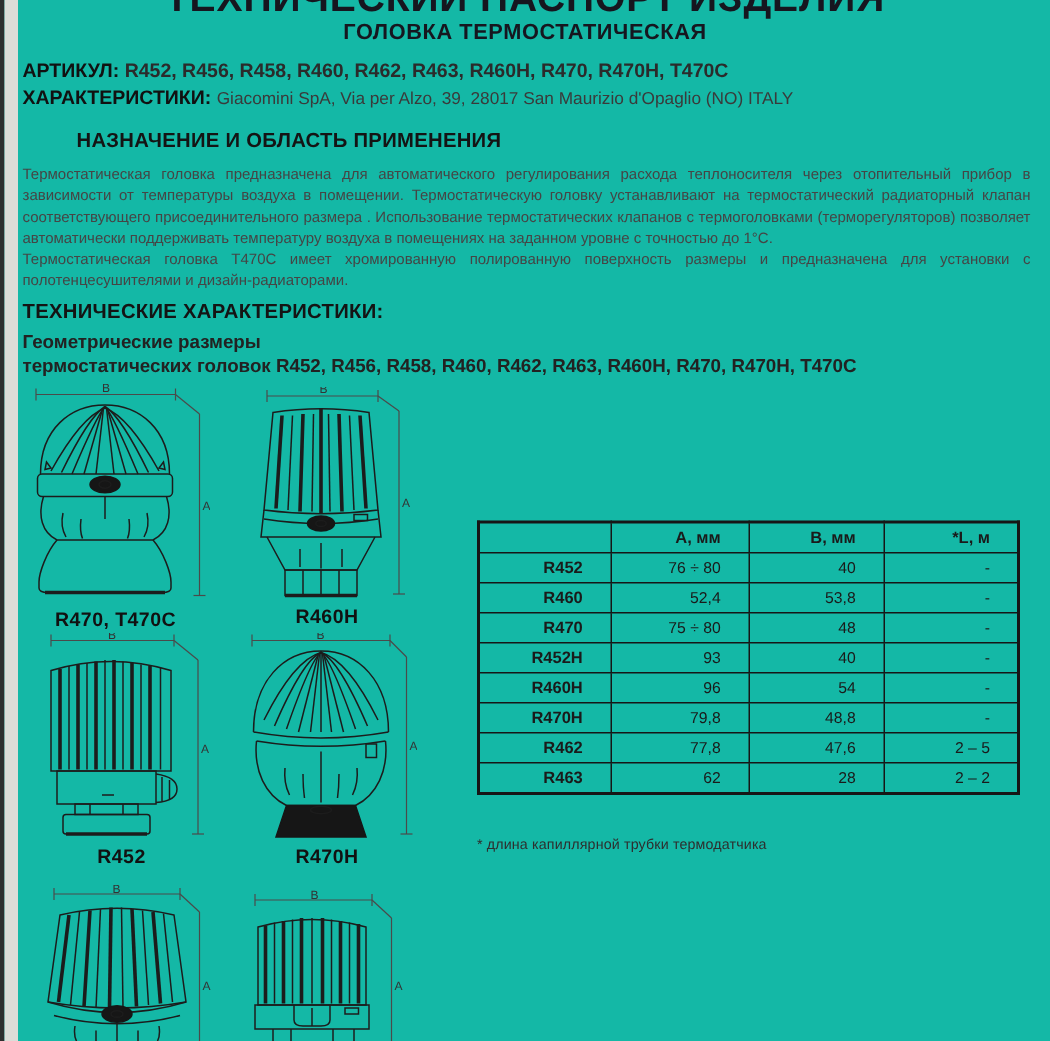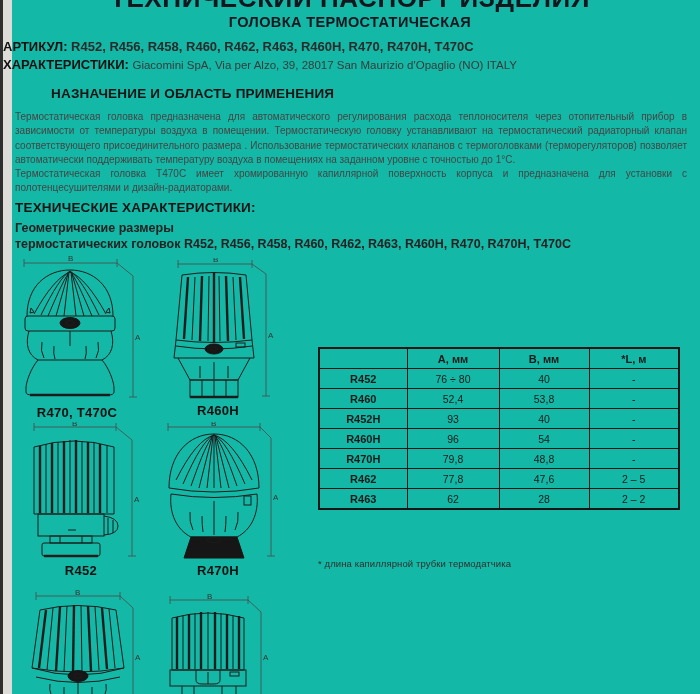--- a/index.html
+++ b/index.html
@@ -18,21 +18,21 @@
   .doc-title{
     position:absolute;top:-17px;left:0;width:700px;
     text-align:center;font-size:26px;font-weight:bold;letter-spacing:.6px;
     color:#16161f;white-space:nowrap;
   }
   .doc-subtitle{
     position:absolute;top:14px;left:0;width:700px;
     text-align:center;font-size:14.5px;font-weight:bold;letter-spacing:.4px;
     color:#16161f;
   }
-  .kv{position:absolute;left:3px;font-size:13px;white-space:nowrap;}
+  .kv{position:absolute;left:15px;font-size:13px;white-space:nowrap;}
   .kv .k{font-weight:bold;color:#111;}
   .kv .v{font-weight:bold;color:#2b2b2b;}
   .kv.article{top:39px;}
   .kv.manufacturer{top:57px;}
   .kv.manufacturer .v{font-weight:normal;font-size:11.5px;color:#3a3a3a;text-align:center;}
 
   .sec-heading{
     position:absolute;left:15px;font-size:13.5px;font-weight:bold;color:#141414;
     letter-spacing:.2px;
   }
@@ -67,21 +67,21 @@
   svg .dimtext{font-family:"Liberation Sans",sans-serif;font-size:8px;fill:#333;}
   svg .dark{fill:#161616;stroke:#161616;}
 
   table.spec{
     position:absolute;left:318px;top:347px;
     border-collapse:collapse;table-layout:fixed;
     font-size:10.5px;color:#1a1a1a;
   }
   table.spec th,table.spec td{
     border:1px solid #161616;height:19px;
-    text-align:center;vertical-align:middle;padding:0 18px;
+    text-align:right;vertical-align:middle;padding:0 18px;
   }
   table.spec{border:2px solid #161616;}
   table.spec th{font-weight:bold;font-size:11px;}
   table.spec td.model{font-weight:bold;font-size:11px;}
   table.spec col.c-model{width:88px;}
   table.spec col.c-a{width:92px;}
   table.spec col.c-b{width:90px;}
   table.spec col.c-l{width:90px;}
 
   .footnote{
@@ -104,21 +104,21 @@
     <span class="v">R452, R456, R458, R460, R462, R463, R460H, R470, R470H, T470C</span>
   </div>
   <div class="kv manufacturer">
     <span class="k">ХАРАКТЕРИСТИКИ:</span>
     <span class="v">Giacomini SpA, Via per Alzo, 39, 28017 San Maurizio d'Opaglio (NO) ITALY</span>
   </div>
 
   <div class="sec-heading purpose-heading">НАЗНАЧЕНИЕ И ОБЛАСТЬ ПРИМЕНЕНИЯ</div>
   <div class="purpose-text">
     <p>Термостатическая головка предназначена для автоматического регулирования расхода теплоносителя через отопительный прибор в зависимости от температуры воздуха в помещении. Термостатическую головку устанавливают на термостатический радиаторный клапан соответствующего присоединительного размера . Использование термостатических клапанов с термоголовками (терморегуляторов) позволяет автоматически поддерживать температуру воздуха в помещениях на заданном уровне с точностью до 1°C.</p>
-    <p>Термостатическая головка T470C имеет хромированную капиллярной поверхность корпуса и предназначена для установки с полотенцесушителями и дизайн-радиаторами.</p>
+    <p>Термостатическая головка T470C имеет хромированную полированную поверхность размеры и предназначена для установки с полотенцесушителями и дизайн-радиаторами.</p>
   </div>
 
   <div class="sec-heading tech-heading">ТЕХНИЧЕСКИЕ ХАРАКТЕРИСТИКИ:</div>
   <div class="geo-sub">
     <span>Геометрические размеры</span><br>
     <span>термостатических головок R452, R456, R458, R460, R462, R463, R460H, R470, R470H, T470C</span>
   </div>
 
   <figure class="fig1">
     <svg width="126" height="146" viewBox="0 0 126 146">
@@ -376,20 +376,26 @@
         <td>40</td>
         <td>-</td>
       </tr>
       <tr>
         <td class="model">R460</td>
         <td>52,4</td>
         <td>53,8</td>
         <td>-</td>
       </tr>
       <tr>
+        <td class="model">R470</td>
+        <td>75 ÷ 80</td>
+        <td>48</td>
+        <td>-</td>
+      </tr>
+      <tr>
         <td class="model">R452H</td>
         <td>93</td>
         <td>40</td>
         <td>-</td>
       </tr>
       <tr>
         <td class="model">R460H</td>
         <td>96</td>
         <td>54</td>
         <td>-</td>

